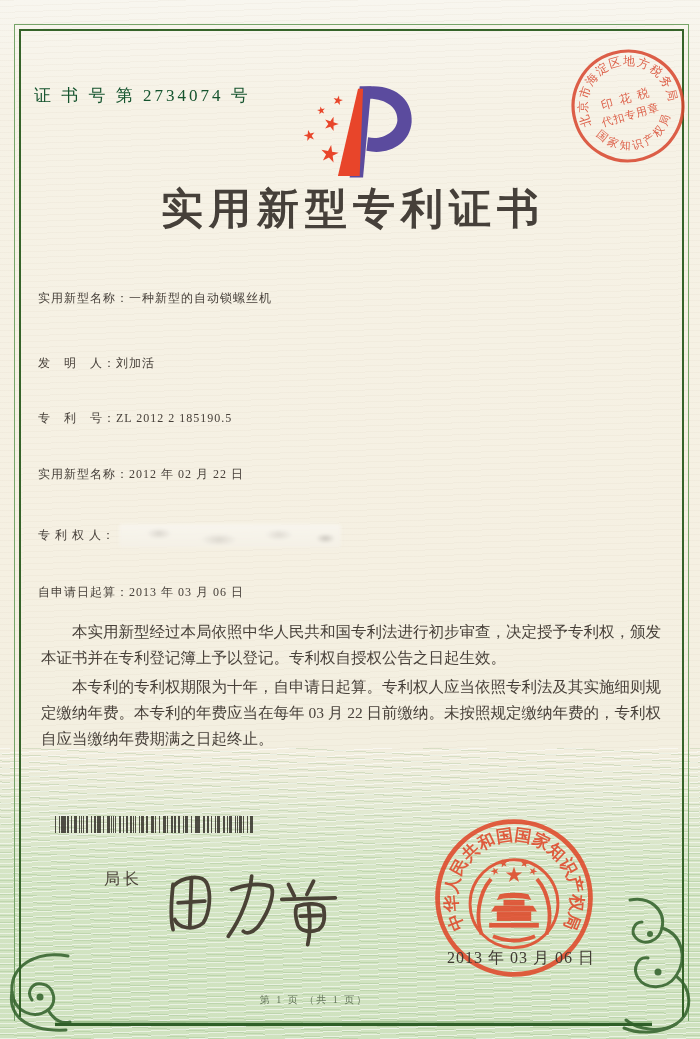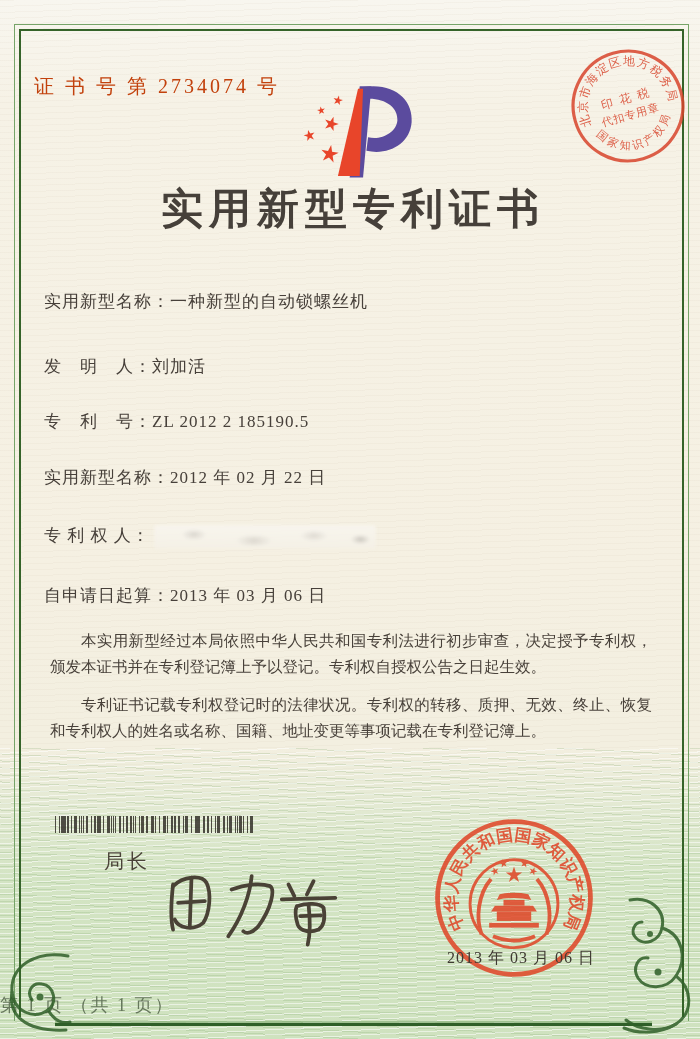--- a/index.html
+++ b/index.html
@@ -14,46 +14,46 @@
     background:linear-gradient(180deg,rgba(211,228,197,0) 0%,rgba(211,228,197,.55) 22%,#d3e4c3 45%,#cfe2bf 100%);}
   .green-zone::before{content:"";position:absolute;inset:0;
     background:repeating-linear-gradient(177deg,rgba(255,255,255,.55) 0 1px,rgba(0,0,0,0) 1px 5px),
                repeating-linear-gradient(183deg,rgba(122,165,104,.22) 0 1px,rgba(0,0,0,0) 1px 7px);}
   .frame-outer{position:absolute;left:14px;top:24px;right:11px;bottom:18px;
     border-left:1px solid #76a468;border-right:1px solid #76a468;border-top:1px solid #76a468;}
   .frame-inner{position:absolute;left:19px;top:29px;right:16px;bottom:22px;
     border-left:2.5px solid #356329;border-right:2.5px solid #356329;border-top:2.5px solid #356329;}
   .bottom-rule{position:absolute;left:55px;right:48px;top:1023px;height:3px;background:#2f5f28;
     box-shadow:0 -2px 0 rgba(118,164,104,.55);}
-  .cert-no{position:absolute;left:34px;top:73px;font-size:20px;letter-spacing:3px;color:#c2410c;}
+  .cert-no{position:absolute;left:34px;top:84px;font-size:17px;letter-spacing:3px;color:#14532d;}
   .title{position:absolute;left:0;width:700px;top:181px;text-align:center;font-size:42px;
     letter-spacing:6px;text-indent:6px;font-weight:600;color:#46403a;}
-  .row{position:absolute;left:44px;font-size:17px;color:#47403a;letter-spacing:1px;white-space:nowrap;}
+  .row{position:absolute;left:38px;font-size:12px;color:#47403a;letter-spacing:1px;white-space:nowrap;}
   .row-0{top:290px}.row-1{top:355px}.row-2{top:410px}.row-3{top:466px}.row-4{top:524px}.row-5{top:584px}
   .redacted{display:inline-block;vertical-align:middle;width:222px;height:24px;margin-left:4px;border-radius:3px;
     background:
       radial-gradient(18px 8px at 18% 40%,rgba(150,148,142,.30),rgba(0,0,0,0) 70%),
       radial-gradient(26px 9px at 45% 65%,rgba(150,148,142,.28),rgba(0,0,0,0) 70%),
       radial-gradient(20px 8px at 72% 45%,rgba(150,148,142,.26),rgba(0,0,0,0) 70%),
       radial-gradient(14px 7px at 93% 60%,rgba(120,118,112,.35),rgba(0,0,0,0) 70%),
       linear-gradient(0deg,rgba(244,240,230,.9),rgba(248,245,238,.9));
     filter:blur(1.5px);}
   .body-text{position:absolute;left:38px;width:626px;top:616px;font-size:15.5px;line-height:26px;
     color:#48413a;text-align:justify;}
-  .body-text p{margin:12px;text-indent:2em;}
+  .body-text p{margin:3px;text-indent:2em;}
   .barcode{position:absolute;left:55px;top:816px;width:198px;height:17px;opacity:.82;
     background-image:
       repeating-linear-gradient(90deg,#2e2a24 0 1.5px,rgba(0,0,0,0) 1.5px 4px),
       repeating-linear-gradient(90deg,#2e2a24 0 1px,rgba(0,0,0,0) 1px 6.5px),
       repeating-linear-gradient(90deg,rgba(0,0,0,0) 0 9px,#2e2a24 9px 11px);}
-  .role-label{position:absolute;left:104px;top:848px;font-size:20px;letter-spacing:3px;color:#4a4238;}
+  .role-label{position:absolute;left:104px;top:869px;font-size:16px;letter-spacing:3px;color:#4a4238;}
   .signature-svg{position:absolute;left:152px;top:856px;}
   .seal-svg{position:absolute;left:428px;top:812px;opacity:.93;}
   .issue-date{position:absolute;left:447px;top:948px;font-size:16px;letter-spacing:1px;color:#3f3a32;z-index:5;}
-  .footer{position:absolute;left:0;width:628px;top:993px;font-size:18px;
+  .footer{position:absolute;left:0;width:628px;top:993px;text-align:center;font-size:10px;
     letter-spacing:2px;color:#66775c;}
   .tax-stamp-svg{position:absolute;left:564px;top:42px;transform:rotate(-16deg);opacity:.85;}
   .ornament{position:absolute;z-index:3;}
   .ornament-left{left:2px;top:950px;}
   .ornament-right{right:0;top:892px;transform:scaleX(-1);}
   .visually-hidden{position:absolute;width:1px;height:1px;overflow:hidden;clip:rect(0 0 0 0);white-space:nowrap;}
 </style>
 </head>
 <body>
 
@@ -140,21 +140,21 @@
 </div>
 <div class="row row-4">
   <span>专 利 权 人：</span><span></span><span class="redacted"></span>
 </div>
 <div class="row row-5">
   <span>自申请日起算：</span><span>2013 年 03 月 06 日</span>
 </div>
 
 <div class="body-text">
   <p>本实用新型经过本局依照中华人民共和国专利法进行初步审查，决定授予专利权，颁发本证书并在专利登记簿上予以登记。专利权自授权公告之日起生效。</p>
-  <p>专利证书记载专利权登记时的法律状况。专利权的转移、质押、无效、终止、恢复和专利权人的姓名或名称、国籍、地址变更等事项记载在专利登记簿上。</p>
+  <p>本专利的专利权期限为十年，自申请日起算。专利权人应当依照专利法及其实施细则规定缴纳年费。本专利的年费应当在每年 03 月 22 日前缴纳。未按照规定缴纳年费的，专利权自应当缴纳年费期满之日起终止。</p>
 </div>
 
 <div class="barcode"></div>
 
 <div class="role-label">局长</div>
 <span class="visually-hidden">田力普</span>
 <svg class="signature-svg" width="196" height="92" viewBox="0 0 220 110">
   <g fill="none" stroke="#4a4236" stroke-width="4.5" stroke-linecap="round" stroke-linejoin="round">
     <path d="M18,34 C16,52 14,72 18,88"></path>
     <path d="M18,36 C30,24 52,22 58,32 C64,44 62,68 54,80 C42,90 24,86 20,76"></path>

